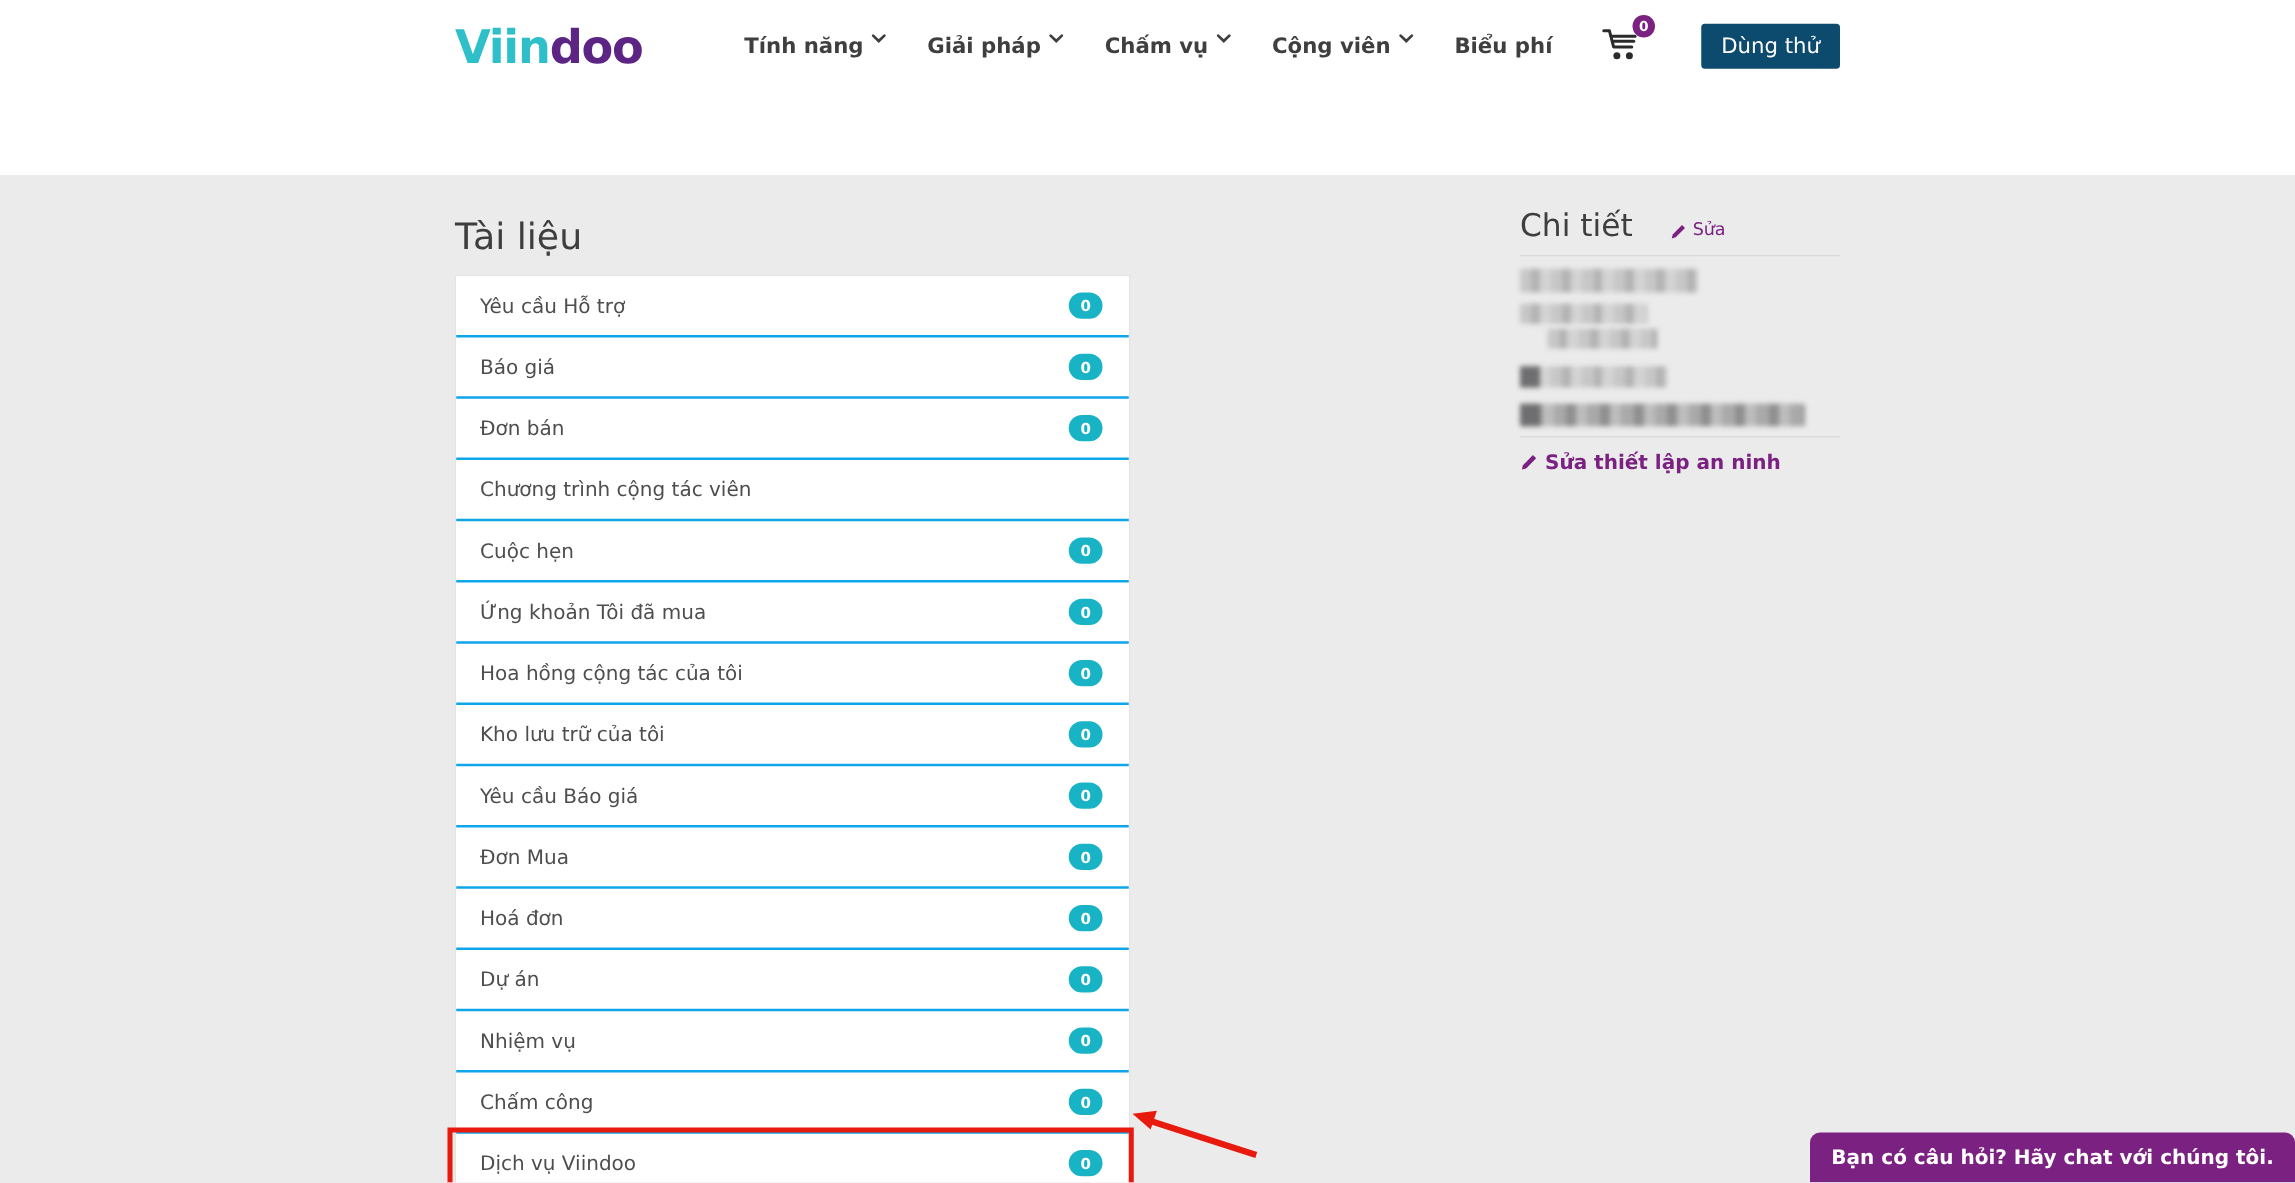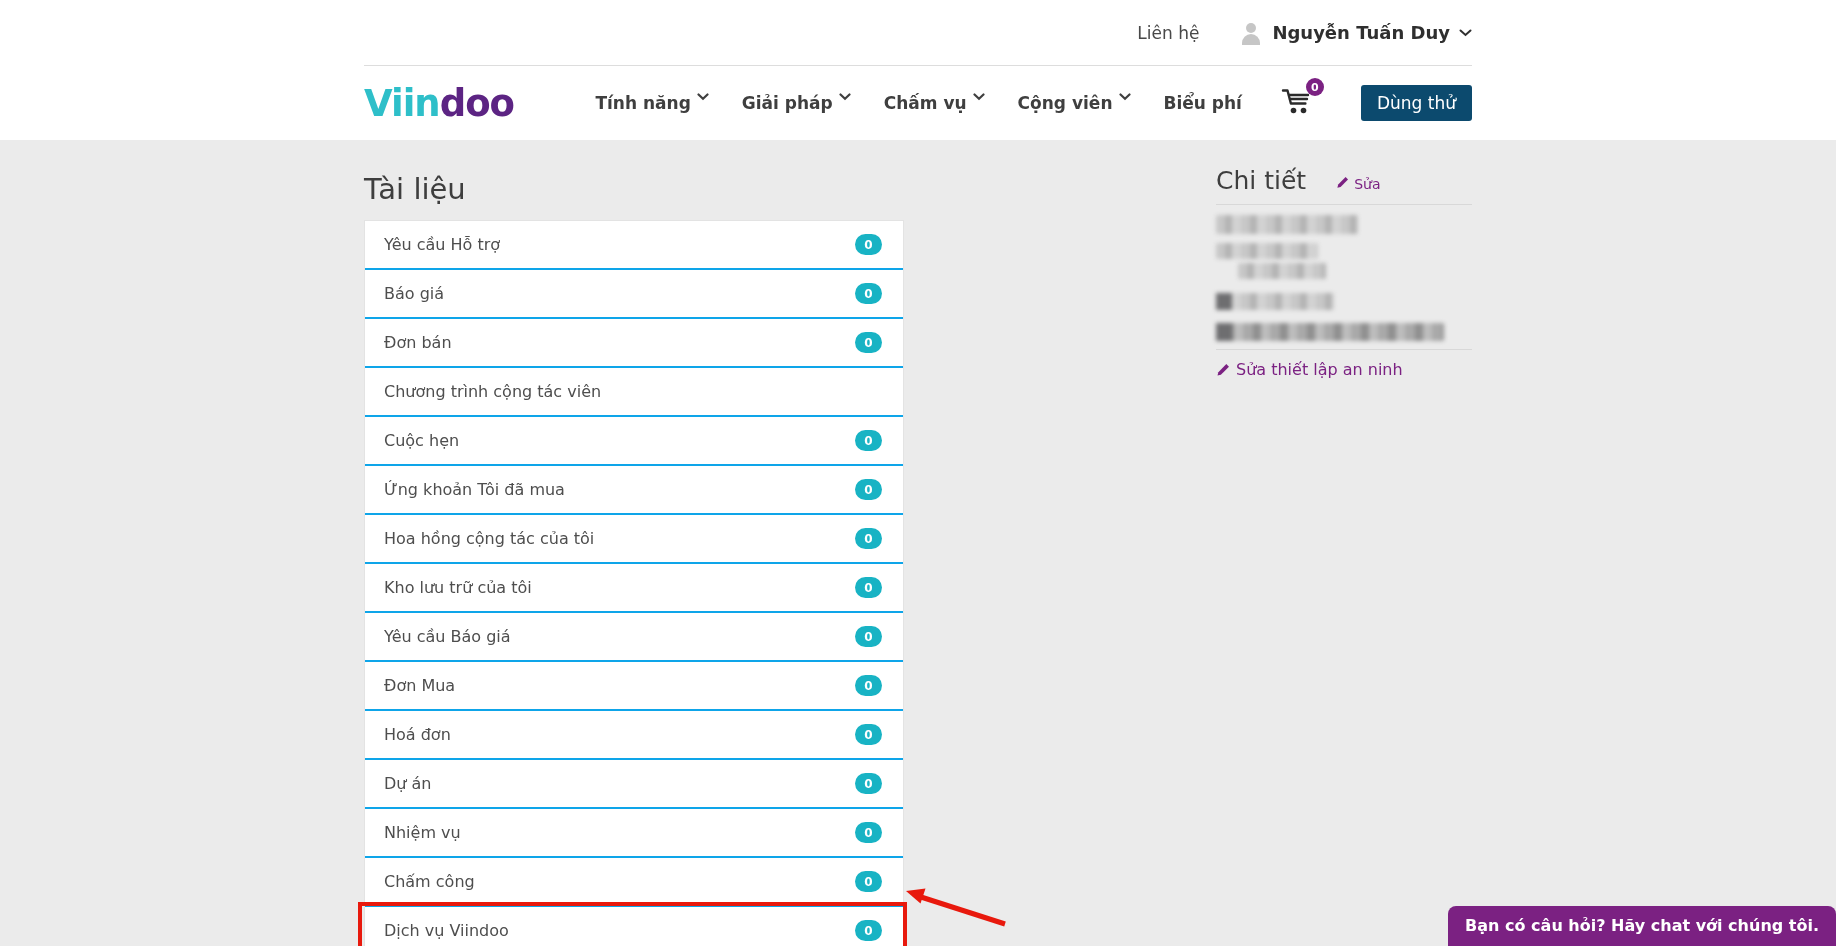--- a/index.html
+++ b/index.html
@@ -41,54 +41,41 @@
   .doc-label{font-size:16px;color:#4e4e4e;}
   .count-badge{min-width:27px;height:21px;border-radius:11px;background:#18b3c4;color:#fff;
     font-size:12px;font-weight:bold;display:flex;align-items:center;justify-content:center;}
   .doc-row.highlighted::after{content:'';position:absolute;top:-5px;bottom:-5px;left:-7px;right:-4px;
     border:4px solid #e8190d;pointer-events:none;z-index:5;}
 
   
   .right-col{width:256px;}
   .side-head{display:flex;align-items:flex-end;gap:30px;margin-top:26px;}
   .side-title{font-size:25px;font-weight:400;color:#3e3e3e;line-height:1.2;}
-  .edit-link{display:flex;align-items:flex-start;gap:5px;font-size:14px;color:#7b2182;cursor:pointer;text-decoration:none;margin-bottom:4px;}
+  .edit-link{display:flex;align-items:flex-end;gap:5px;font-size:14px;color:#7b2182;cursor:pointer;text-decoration:none;margin-bottom:4px;}
   .side-hr{border:none;border-top:1px solid #d8d8d8;margin:8px 0 10px 0;}
   .redacted{border-radius:2px;filter:blur(2px);
     background:repeating-linear-gradient(90deg,#c7c7c7 0 9px,#b3b3b3 9px 16px,#d3d3d3 16px 25px);}
   .redacted.dark{background:repeating-linear-gradient(90deg,#a9a9a9 0 10px,#8f8f8f 10px 18px,#bdbdbd 18px 27px);}
   .redacted .lead{position:absolute;left:0;top:0;width:16px;height:100%;background:#6e6e70;}
   .security-title{font-size:25px;font-weight:400;color:#3e3e3e;margin-top:16px;line-height:1.2;}
-  .security-link{display:flex;align-items:center;gap:6px;font-size:16px;color:#7b2182;cursor:pointer;text-decoration:none;margin-top:2px;}
+  .security-link{display:flex;align-items:center;gap:6px;font-size:16px;color:#7b2182;cursor:pointer;text-decoration:none;margin-top:2px;font-weight:bold;}
 
   
   .annotation-arrow{position:absolute;left:888px;top:878px;pointer-events:none;z-index:6;}
   .chat-bar{position:absolute;right:0;bottom:0;background:#7b2182;color:#ffffff;
     font-size:16px;font-weight:bold;padding:10px 17px 11px 17px;border-radius:8px 8px 0 0;cursor:pointer;}
 </style>
 </head>
 <body>
 
 <div class="page">
 
   <div class="header">
     <div class="container">
-      <div class="topbar">
-        <a class="contact-link">Liên hệ</a>
-        <div class="user-menu">
-          <span class="avatar">
-              <span class="head"></span>
-              <span class="body"></span>
-            </span>
-          <span class="user-name">Nguyễn Tuấn Duy</span>
-          <svg class="chev" width="13" height="8" viewBox="0 0 13 8">
-              <polyline points="1.5,1.5 6.5,6 11.5,1.5" fill="none" stroke="#303030" stroke-width="2" stroke-linecap="round"></polyline>
-            </svg>
-        </div>
-      </div>
       <div class="navrow">
         <div class="logo">
           <span class="p1">Viin</span><span class="p2">doo</span>
         </div>
         <div class="nav-group">
 
           <a class="nav-item">
               <span>Tính năng</span>
               <svg width="12" height="8" viewBox="0 0 12 8">
                 <polyline points="1.5,1.5 6,5.8 10.5,1.5" fill="none" stroke="#3f3f3f" stroke-width="2.2" stroke-linecap="round"></polyline>

